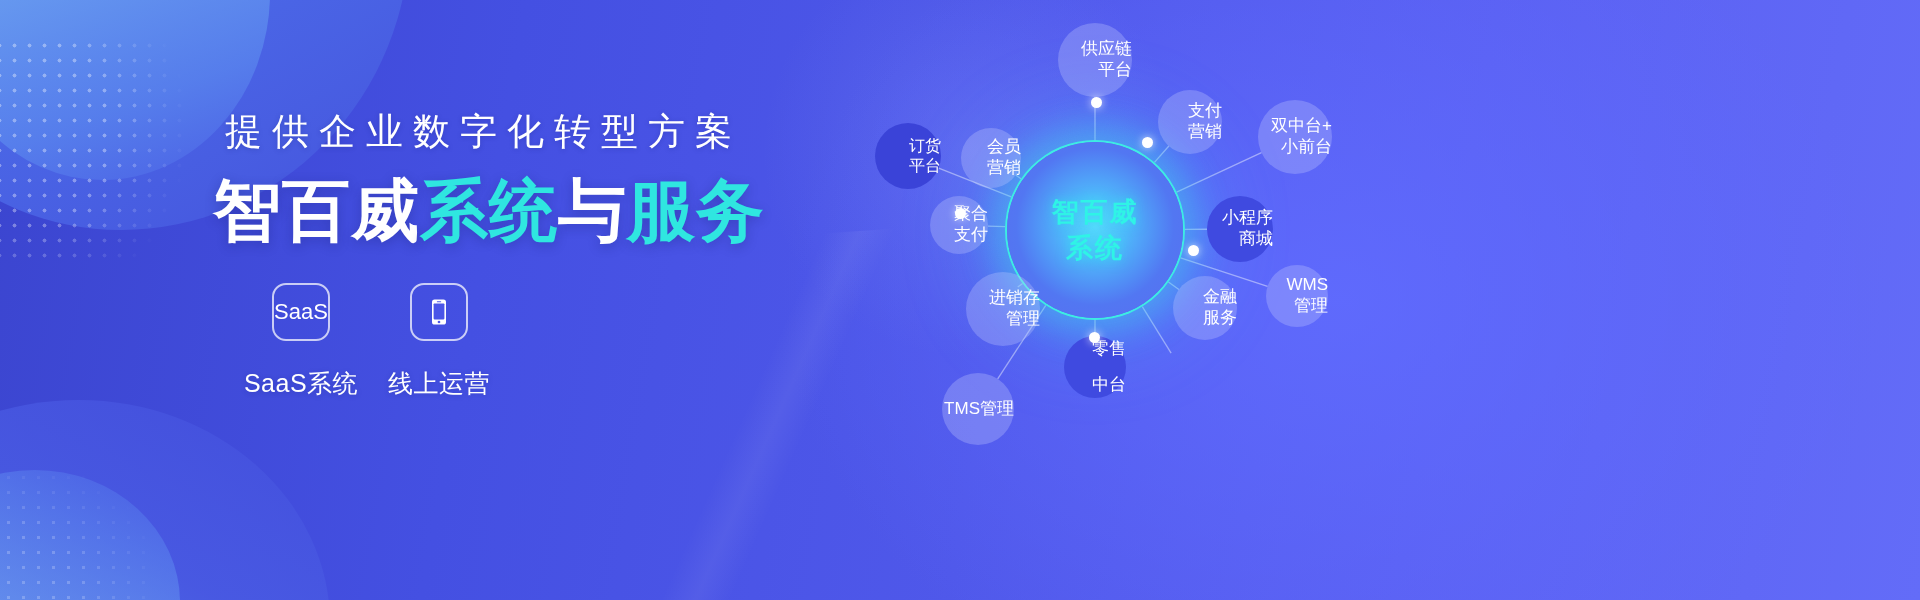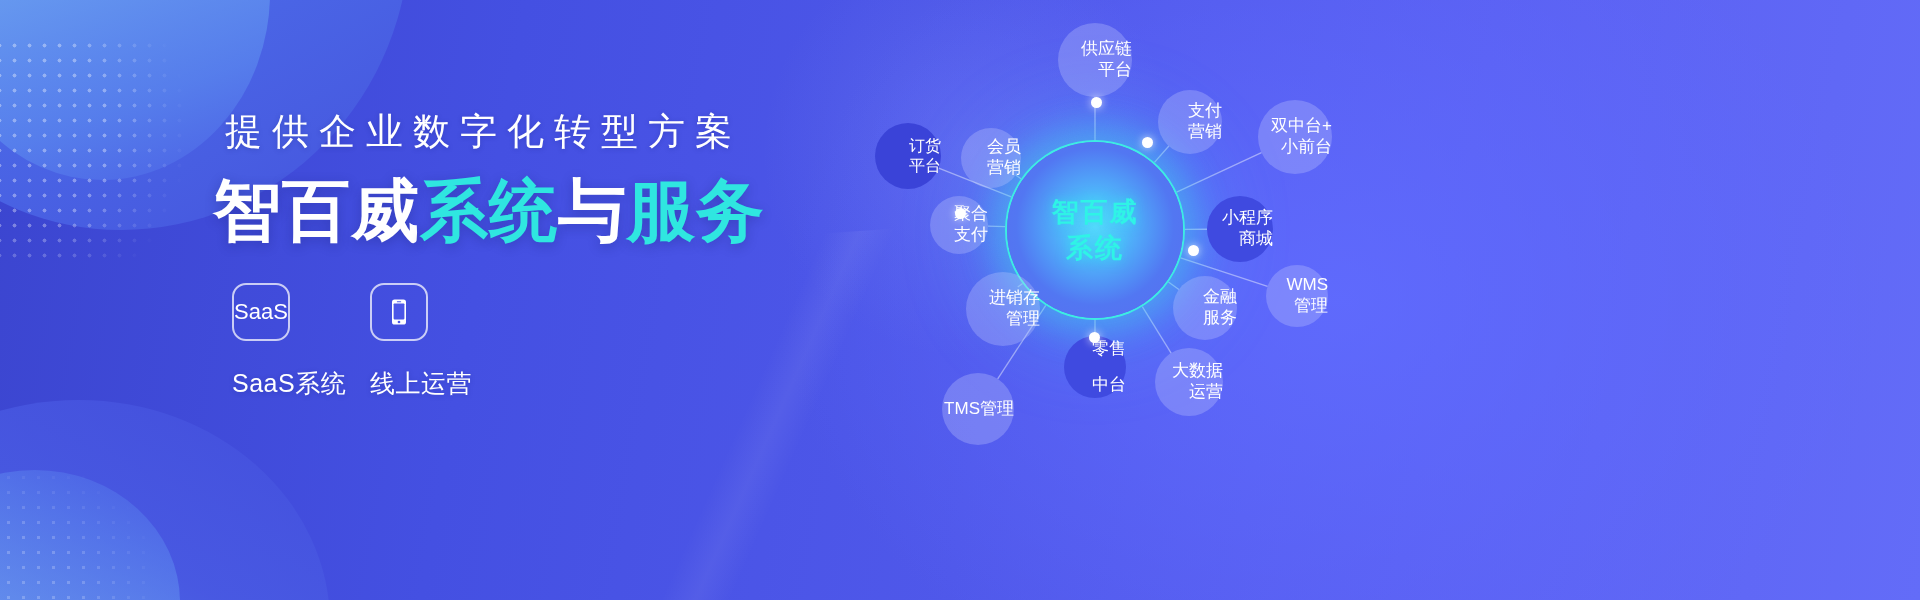--- a/index.html
+++ b/index.html
@@ -88,21 +88,21 @@
   }
   #headline span { display:inline; }
   .hl-white { color:#ffffff; }
   .hl-cyan  { color:#2fe6e0; }
 
   
   #features {
     position:absolute; left:232px; top:283px;
     display:flex; align-items:flex-start;
   }
-  .feature { width:138px; display:flex; flex-direction:column; }
+  .feature { width:138px; display:flex; flex-direction:column; align-items:center; }
   .feat-box {
     width:58px; height:58px; border:2px solid rgba(255,255,255,.72);
     border-radius:14px; display:flex; align-items:center; justify-content:center;
     color:#ffffff;
   }
   .feat-box svg { display:block; }
   .feat-saas {
     font-size:22px; font-weight:400; color:#ffffff; letter-spacing:0px;
     font-family:"Liberation Sans","DejaVu Sans",sans-serif;
   }
@@ -241,24 +241,20 @@
         <div class="nline">管理</div>
       </div>
       <div class="node pale" style="width: 64px; height: 64px; left: 333px; top: 276px; font-size: 17px;">
         <div class="nline">金融</div>
         <div class="nline">服务</div>
       </div>
       <div class="node solid2" style="width: 62px; height: 62px; left: 224px; top: 336px; font-size: 17px; gap: 15px;">
         <div class="nline">零售</div>
         <div class="nline">中台</div>
       </div>
-      <div class="node pale" style="width: 68px; height: 68px; left: 315px; top: 348px; font-size: 17px;">
-        <div class="nline">大数据</div>
-        <div class="nline">运营</div>
-      </div>
       <div class="node pale" style="width: 72px; height: 72px; left: 102px; top: 373px; font-size: 17px;">
         <div class="nline">TMS管理</div>
       </div>
       <div class="dot" style="left: 250.5px; top: 96.5px;"></div>
       <div class="dot" style="left: 301.5px; top: 136.5px;"></div>
       <div class="dot" style="left: 114.5px; top: 207.5px;"></div>
       <div class="dot" style="left: 347.5px; top: 244.5px;"></div>
       <div class="dot" style="left: 248.5px; top: 331.5px;"></div>
     </div>
 

